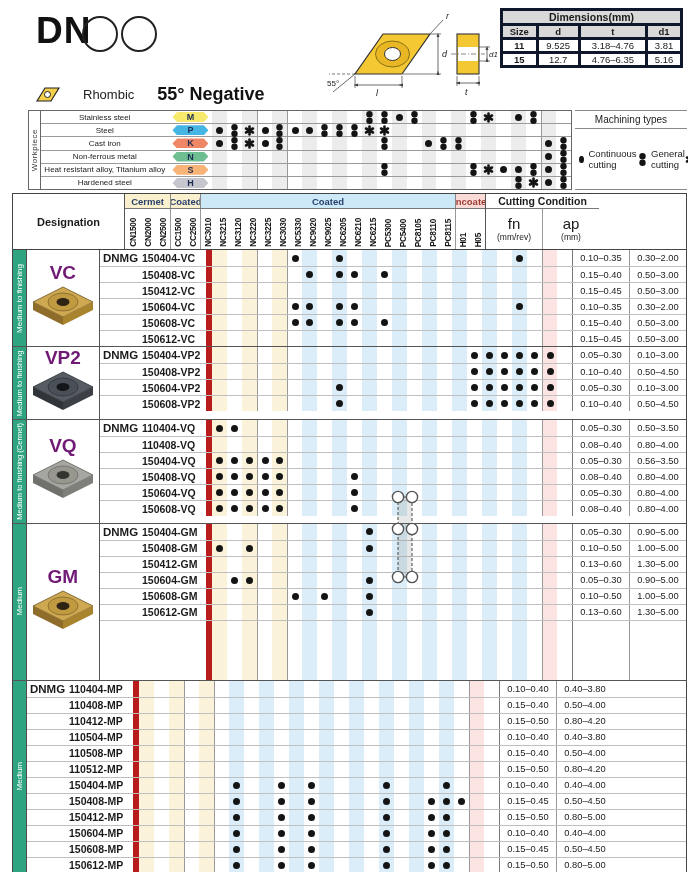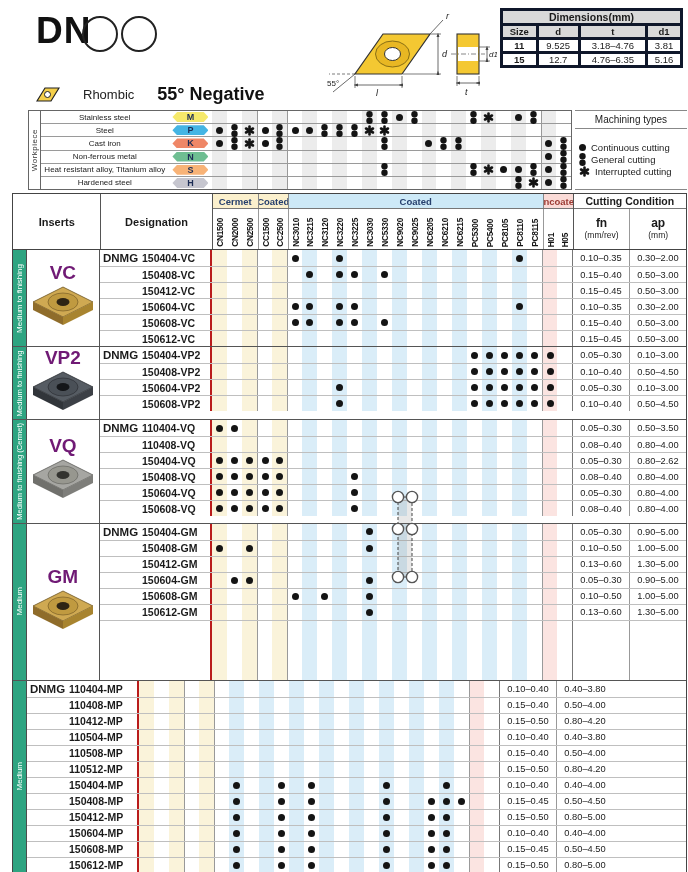--- a/index.html
+++ b/index.html
@@ -30,21 +30,21 @@
 .wp-name{width:128px;display:flex;align-items:center;justify-content:center;font-size:8px;white-space:nowrap;overflow:hidden}
 .wp-badge{width:44px;display:flex;align-items:center;justify-content:center}
 .badge{width:36px;height:10px;display:flex;align-items:center;justify-content:center;
   clip-path:polygon(13% 0,87% 0,100% 50%,87% 100%,13% 100%,0 50%);
   font-size:9px;font-weight:bold;color:#1c2c55}
 .wp-cell{width:15px;position:relative;display:flex;align-items:center;justify-content:center}
 .wp-cell.tint{background:#ececec}
 .legend{width:112px;margin-left:3px;border-top:1px solid #888;border-bottom:1px solid #888;
   display:flex;flex-direction:column;font-size:9.5px}
 .legend-title{height:18px;display:flex;align-items:center;justify-content:center;border-bottom:1px solid #888;font-size:10px}
-.legend-items{flex:1;display:flex;flex-direction:column;justify-content:center;padding-left:4px}
+.legend-items{flex:1;display:flex;flex-direction:row;justify-content:flex-start;padding-left:4px}
 .legend-item{display:flex;align-items:center;gap:5px}
 
 .mark-c{width:7px;height:7px;border-radius:50%;background:#141414;display:inline-block}
 .dot{width:7px;height:7px;border-radius:50%;background:#141414}
 
 .mt{position:absolute;left:12px;top:193px;width:675px;border:1px solid #444;background:#fff}
 .mt-header{display:flex;height:56px;border-bottom:1px solid #444}
 .h-inserts{width:89px;border-right:1px solid #555;display:flex;align-items:center;justify-content:center;font-weight:bold;font-size:11px}
 .h-desig{width:112px;border-right:1px solid #555;display:flex;align-items:center;justify-content:center;font-weight:bold;font-size:11px}
 .h-grades{width:360px;display:flex;flex-direction:column}
@@ -55,35 +55,35 @@
 .h-group.g-uncoated{background:#fadbd7;color:#9c3b33}
 .h-group + .h-group{border-left:1px solid #888}
 .h-labels{flex:1;display:flex}
 .h-label{width:15px;display:flex;align-items:flex-end;justify-content:center;padding-bottom:2px}
 .h-label span{writing-mode:vertical-rl;transform:rotate(180deg);font-size:8.3px;font-weight:bold;letter-spacing:-.3px;color:#151515}
 .h-cc{width:114px;border-left:1px solid #555;display:flex;flex-direction:column}
 .h-cc-title{height:15px;display:flex;align-items:center;justify-content:center;font-weight:bold;font-size:10.5px;border-bottom:1px solid #777}
 .h-cc-cols{flex:1;display:flex}
 .h-cc-col{flex:1;display:flex;flex-direction:column;align-items:center;justify-content:center;line-height:1.15}
 .h-cc-col + .h-cc-col{border-left:1px solid #999}
-.h-cc-col .lb{font-weight:bold;font-size:12px}
+.h-cc-col .lb{font-weight:normal;font-size:15px}
 .h-cc-col .un{font-size:8.5px}
 
 .section{display:flex}
 .section + .section{border-top:1px solid #555}
 .strip{width:14px;background:#2ea481;border-right:1px solid #4c4c4c;display:flex;align-items:center;justify-content:center;overflow:hidden}
 .strip span{writing-mode:vertical-rl;transform:rotate(180deg);color:#fff;font-size:8px;white-space:nowrap}
 .insert-cell{width:75px;border-right:1px solid #555;display:flex;flex-direction:column;align-items:center;justify-content:center;gap:2px}
 .icode{font-weight:bold;font-size:19px;color:#701a75;display:flex;align-items:center;gap:2px}
 .rows{flex:1;display:flex;flex-direction:column}
 .row{display:flex;height:16px}
 .row + .row{border-top:1px solid #bfbfbf}
 .row.spacer{height:60px}
 .cell-prefix{width:42px;font-weight:bold;font-size:11.5px;padding-left:3px;display:flex;align-items:center}
-.cell-desig{width:70px;font-weight:bold;font-size:10.5px;display:flex;align-items:center;border-right:2px solid #b91c1c}
+.cell-desig{width:70px;font-weight:bold;font-size:10.5px;display:flex;align-items:center;border-right:6px solid #b91c1c}
 .gcell{width:15px;display:flex;align-items:center;justify-content:center}
 .gcell.t-cermet{background:#faf3da}
 .gcell.t-coated{background:#daedf8}
 .gcell.t-uncoated{background:#fbe4e1}
 .gb{border-left:1px solid #999}
 .cell-fn{width:57px;border-left:1px solid #777;display:flex;align-items:center;justify-content:center;font-size:9.3px}
 .cell-ap{width:57px;border-left:1px solid #999;display:flex;align-items:center;justify-content:center;font-size:9.3px}
 .artifact{position:absolute;left:0;top:0;pointer-events:none}
 </style>
 </head>
@@ -689,21 +689,20 @@
               </svg>
             </span>
             <span>Interrupted cutting</span>
           </div>
         </div>
     </div>
   </div>
 
   <div class="mt">
     <div class="mt-header">
-      <div class="h-inserts">Inserts</div>
       <div class="h-desig">Designation</div>
       <div class="h-grades">
         <div class="h-groups" id="h-groups">
             <div class="h-group g-cermet" style="width: 45px;">Cermet</div>
             <div class="h-group g-cermet" style="width: 30px;">Coated</div>
             <div class="h-group g-coated" style="width: 255px;">Coated</div>
             <div class="h-group g-uncoated" style="width: 30px;">Uncoated</div>
           </div>
         <div class="h-labels" id="h-labels">
             <div class="h-label t-cermet">
@@ -1325,21 +1324,21 @@
               <div class="gcell "></div>
               <div class="gcell t-coated"></div>
               <div class="gcell "></div>
               <div class="gcell t-coated"></div>
               <div class="gcell "></div>
               <div class="gcell t-coated"></div>
               <div class="gcell "></div>
               <div class="gcell t-uncoated gb"></div>
               <div class="gcell "></div>
               <div class="cell-fn">0.05–0.30</div>
-              <div class="cell-ap">0.80–2.62</div>
+              <div class="cell-ap">0.56–3.50</div>
             </div>
             <div class="row">
               <div class="cell-prefix"></div>
               <div class="cell-desig">150408-VQ</div>
               <div class="gcell t-cermet">
                 <span class="dot"></span>
               </div>
               <div class="gcell ">
                 <span class="dot"></span>
               </div>

